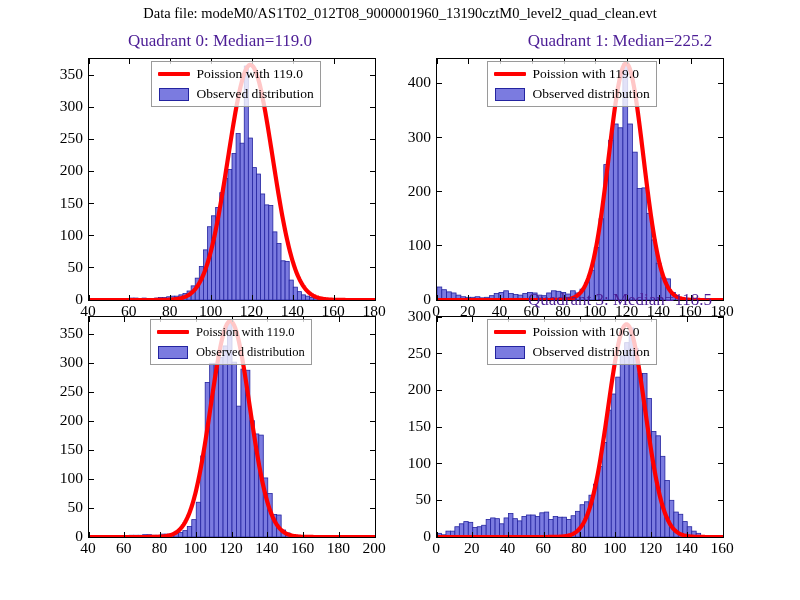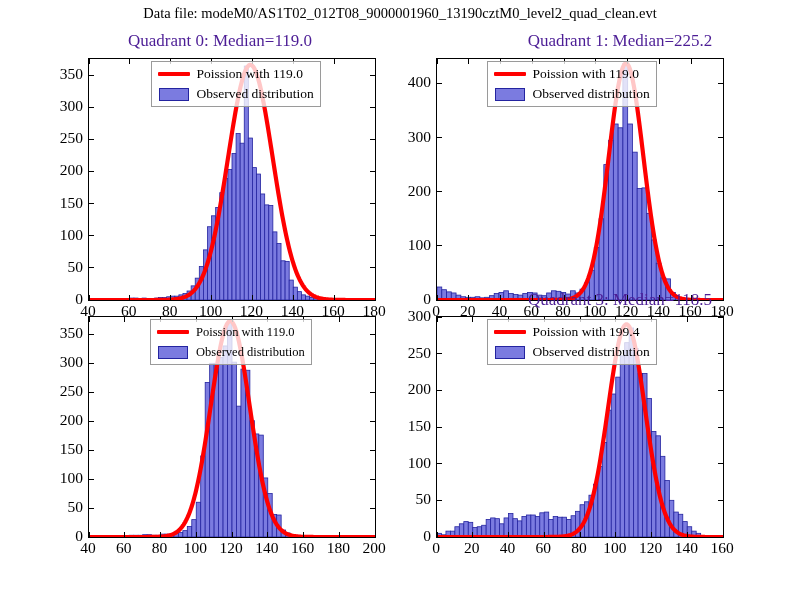--- a/index.html
+++ b/index.html
@@ -531,21 +531,21 @@
         <div class="tick-y right" style="top: 72.8333px;"></div>
         <div class="tick-y" style="top: 36.1667px;"></div>
         <div class="tick-y right" style="top: 36.1667px;"></div>
         <div class="tick-y" style="top: -0.5px;"></div>
         <div class="tick-y right" style="top: -0.5px;"></div>
         <div class="legend" style="top: 2px; left: 49.5px;">
           <div class="legend-row">
             <span class="legend-key">
               <span class="key-line" style="background: rgb(255, 0, 0);"></span>
             </span>
-            <span class="legend-text">Poission with 199.4</span>
+            <span class="legend-text">Poission with 106.0</span>
           </div>
           <div class="legend-row">
             <span class="legend-key">
               <span class="key-patch" style="background: rgb(123, 123, 224); border-color: rgb(36, 36, 160);"></span>
             </span>
             <span class="legend-text">Observed distribution</span>
           </div>
         </div>
       </div>
   <div class="xlabel" style="left: 36px; top: 251px;">0</div>

